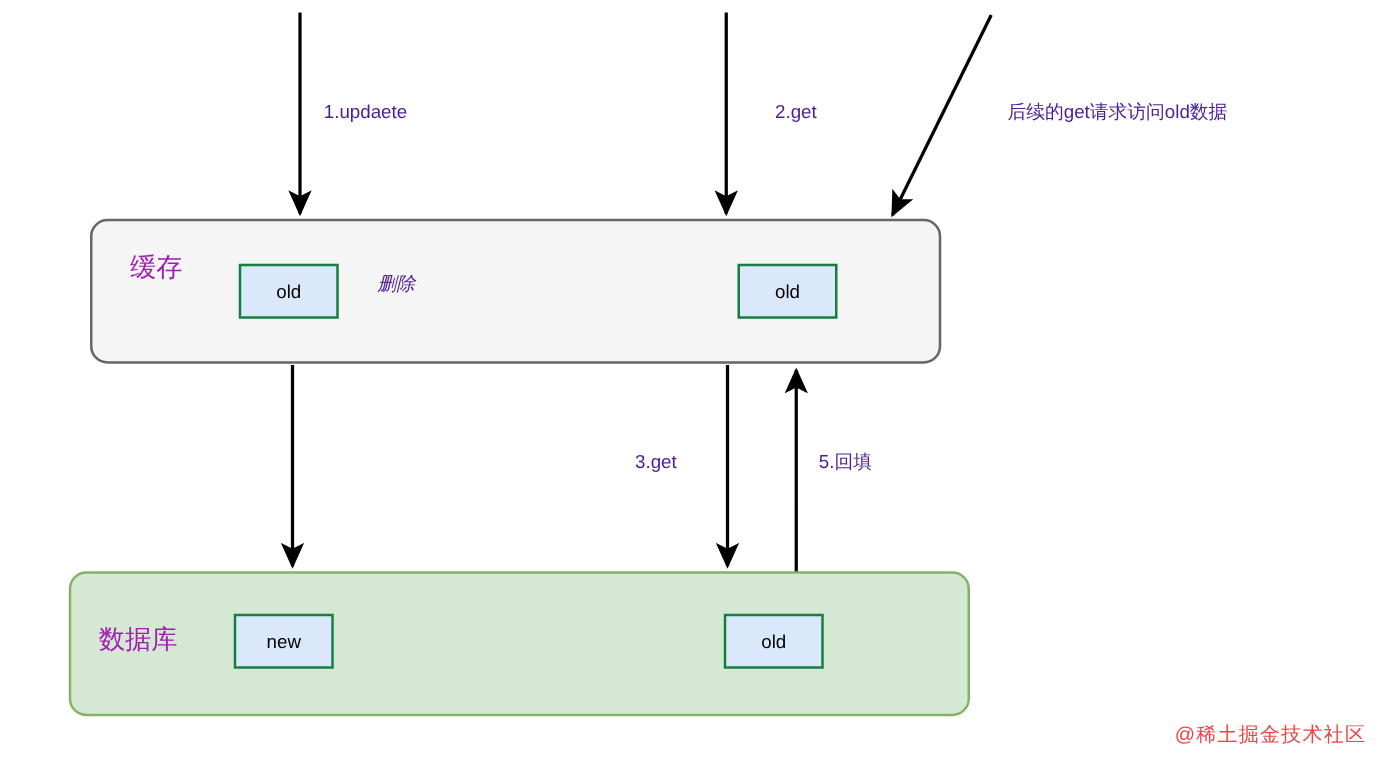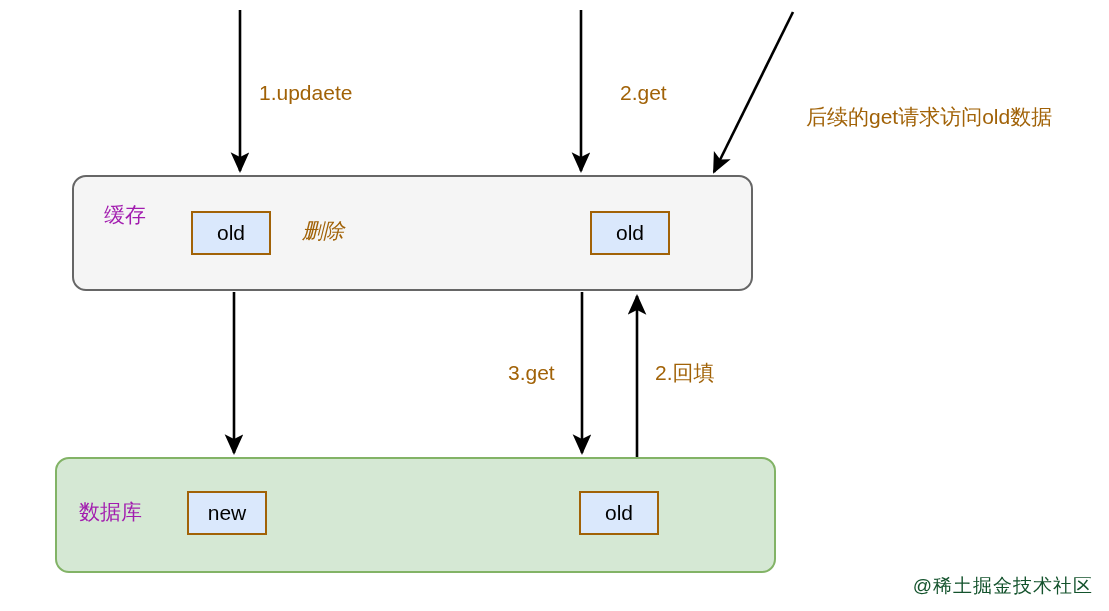--- a/index.html
+++ b/index.html
@@ -59,55 +59,55 @@
   .zone-title.cache-title { left: 104px; top: 204px; }
   .zone-title.db-title    { left: 79px;  top: 501px; }
 
   
   .valbox {
     position: absolute;
     box-sizing: border-box;
     width: 80px;
     height: 44px;
     background: #dae8fc;
-    border: 2px solid #a16207;
+    border: 2px solid #15803d;
     display: flex;
     align-items: center;
     justify-content: center;
-    font-size: 21px;
+    font-size: 15px;
     color: #000000;
   }
   .valbox.cache-old-deleted { left: 191px; top: 211px; }
   .valbox.cache-old-kept    { left: 590px; top: 211px; }
   .valbox.db-new            { left: 187px; top: 491px; }
   .valbox.db-old            { left: 579px; top: 491px; }
 
   
   .label {
     position: absolute;
-    font-size: 21px;
-    color: #a16207;
+    font-size: 15px;
+    color: #4c1d95;
     line-height: 1;
     white-space: nowrap;
   }
   .label.lbl-delete    { left: 302px; top: 220px; font-style: italic; }
   .label.lbl-update    { left: 259px; top: 82px;  }
   .label.lbl-get2      { left: 620px; top: 82px;  }
-  .label.lbl-followup  { left: 806px; top: 82px; margin-top: 24px;  }
+  .label.lbl-followup  { left: 806px; top: 82px;  }
   .label.lbl-updatedb  { left: 18px;  top: 362px; }
   .label.lbl-get3      { left: 508px; top: 362px; text-align: center; }
   .label.lbl-backfill  { left: 655px; top: 362px; }
 
   
   .watermark {
     position: absolute;
     right: 16px;
     bottom: 12px;
-    font-size: 19px;
-    color: #14532d;
+    font-size: 16px;
+    color: #ef4444;
     white-space: nowrap;
     letter-spacing: 1px;
   }
 </style>
 </head>
 <body>
 
 <div id="canvas">
 
   <svg id="svg-layer" viewBox="0 0 1109 611">
@@ -153,17 +153,17 @@
 
   <div class="label lbl-update">1.updaete</div>
 
   <div class="label lbl-get2">2.get</div>
 
   <div class="label lbl-followup">后续的get请求访问old数据</div>
 
 
   <div class="label lbl-get3">3.get</div>
 
-  <div class="label lbl-backfill">2.回填</div>
+  <div class="label lbl-backfill">5.回填</div>
 
   <div class="watermark">@稀土掘金技术社区</div>
 
 </div>
 
 </body></html>

